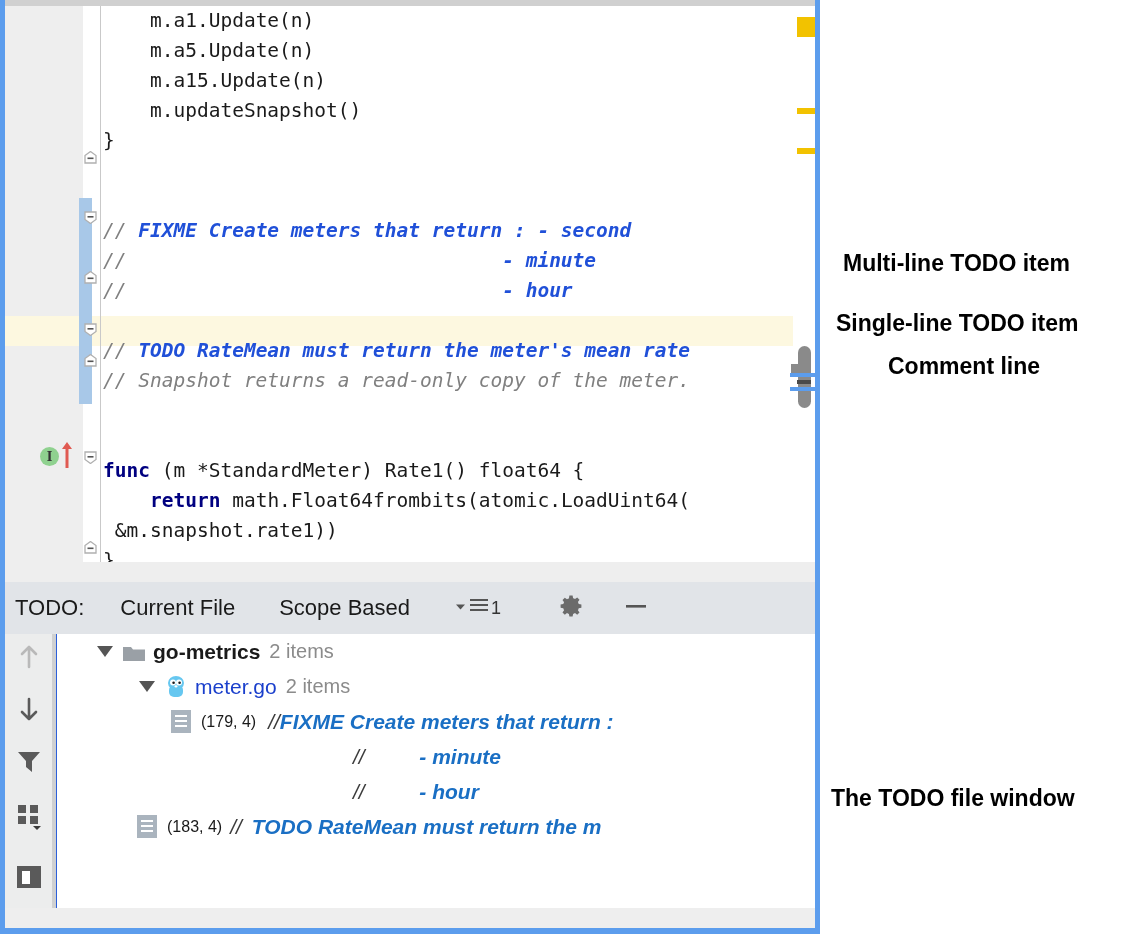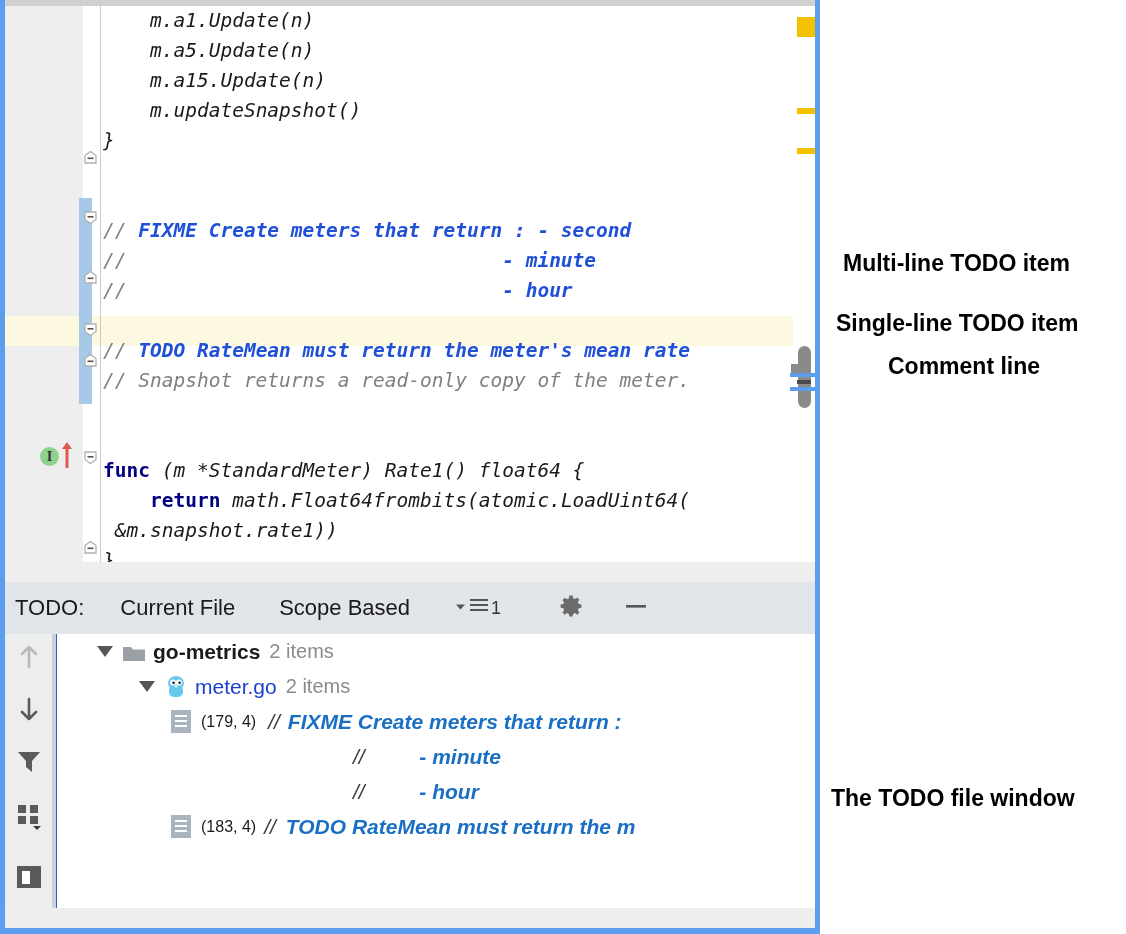--- a/index.html
+++ b/index.html
@@ -77,21 +77,21 @@
     font-size: 19.5px;
     line-height: 30px;
     color: #1a1a1a;
     white-space: pre;
     overflow: hidden;
   }
   #code .ln { height: 30px; }
   .kw { color: #000080; font-weight: bold; }
   .cmt { color: #808080; font-style: italic; }
   .todoc { color: #2050d8; font-style: italic; font-weight: bold; }
-  .plain { color: #1a1a1a; font-style: italic; }
+  .plain { color: #1a1a1a; }
 
   
   .hl-todo {
     position: absolute;
     left: 0; top: 310px;
     width: 810px; height: 30px;
     background: #fdf8e0;
   }
   .hl-todo-gutter {
     position: absolute;
@@ -491,32 +491,32 @@
             <span class="doc-icon">
               <svg width="20" height="23" viewBox="0 0 20 23">
                   <rect x="0" y="0" width="20" height="23" fill="#aab4be"></rect>
                   <rect x="4" y="5" width="12" height="2" fill="#fff"></rect>
                   <rect x="4" y="10" width="12" height="2" fill="#fff"></rect>
                   <rect x="4" y="15" width="12" height="2" fill="#fff"></rect>
                 </svg>
             </span>
             <span class="pos">(179, 4)</span>
             <span class="slashes" style="margin-left:12px">//</span>
-            <span class="todotxt" style="margin-left:8px">FIXME Create meters that return :</span>
+            <span class="todotxt" style="">FIXME Create meters that return :</span>
           </div>
           <div class="tree-row" style="padding-left:296px">
             <span class="slashes">//</span>
             <span class="todotxt" style="margin-left:8px; white-space:pre;">        - minute</span>
           </div>
           <div class="tree-row" style="padding-left:296px">
             <span class="slashes">//</span>
             <span class="todotxt" style="margin-left:8px; white-space:pre;">        - hour</span>
           </div>
 
-          <div class="tree-row" style="padding-left:114px">
+          <div class="tree-row" style="padding-left:80px">
             <span class="doc-icon">
               <svg width="20" height="23" viewBox="0 0 20 23">
                   <rect x="0" y="0" width="20" height="23" fill="#aab4be"></rect>
                   <rect x="4" y="5" width="12" height="2" fill="#fff"></rect>
                   <rect x="4" y="10" width="12" height="2" fill="#fff"></rect>
                   <rect x="4" y="15" width="12" height="2" fill="#fff"></rect>
                 </svg>
             </span>
             <span class="pos">(183, 4)</span>
             <span class="slashes" style="margin-left:8px">//</span>

